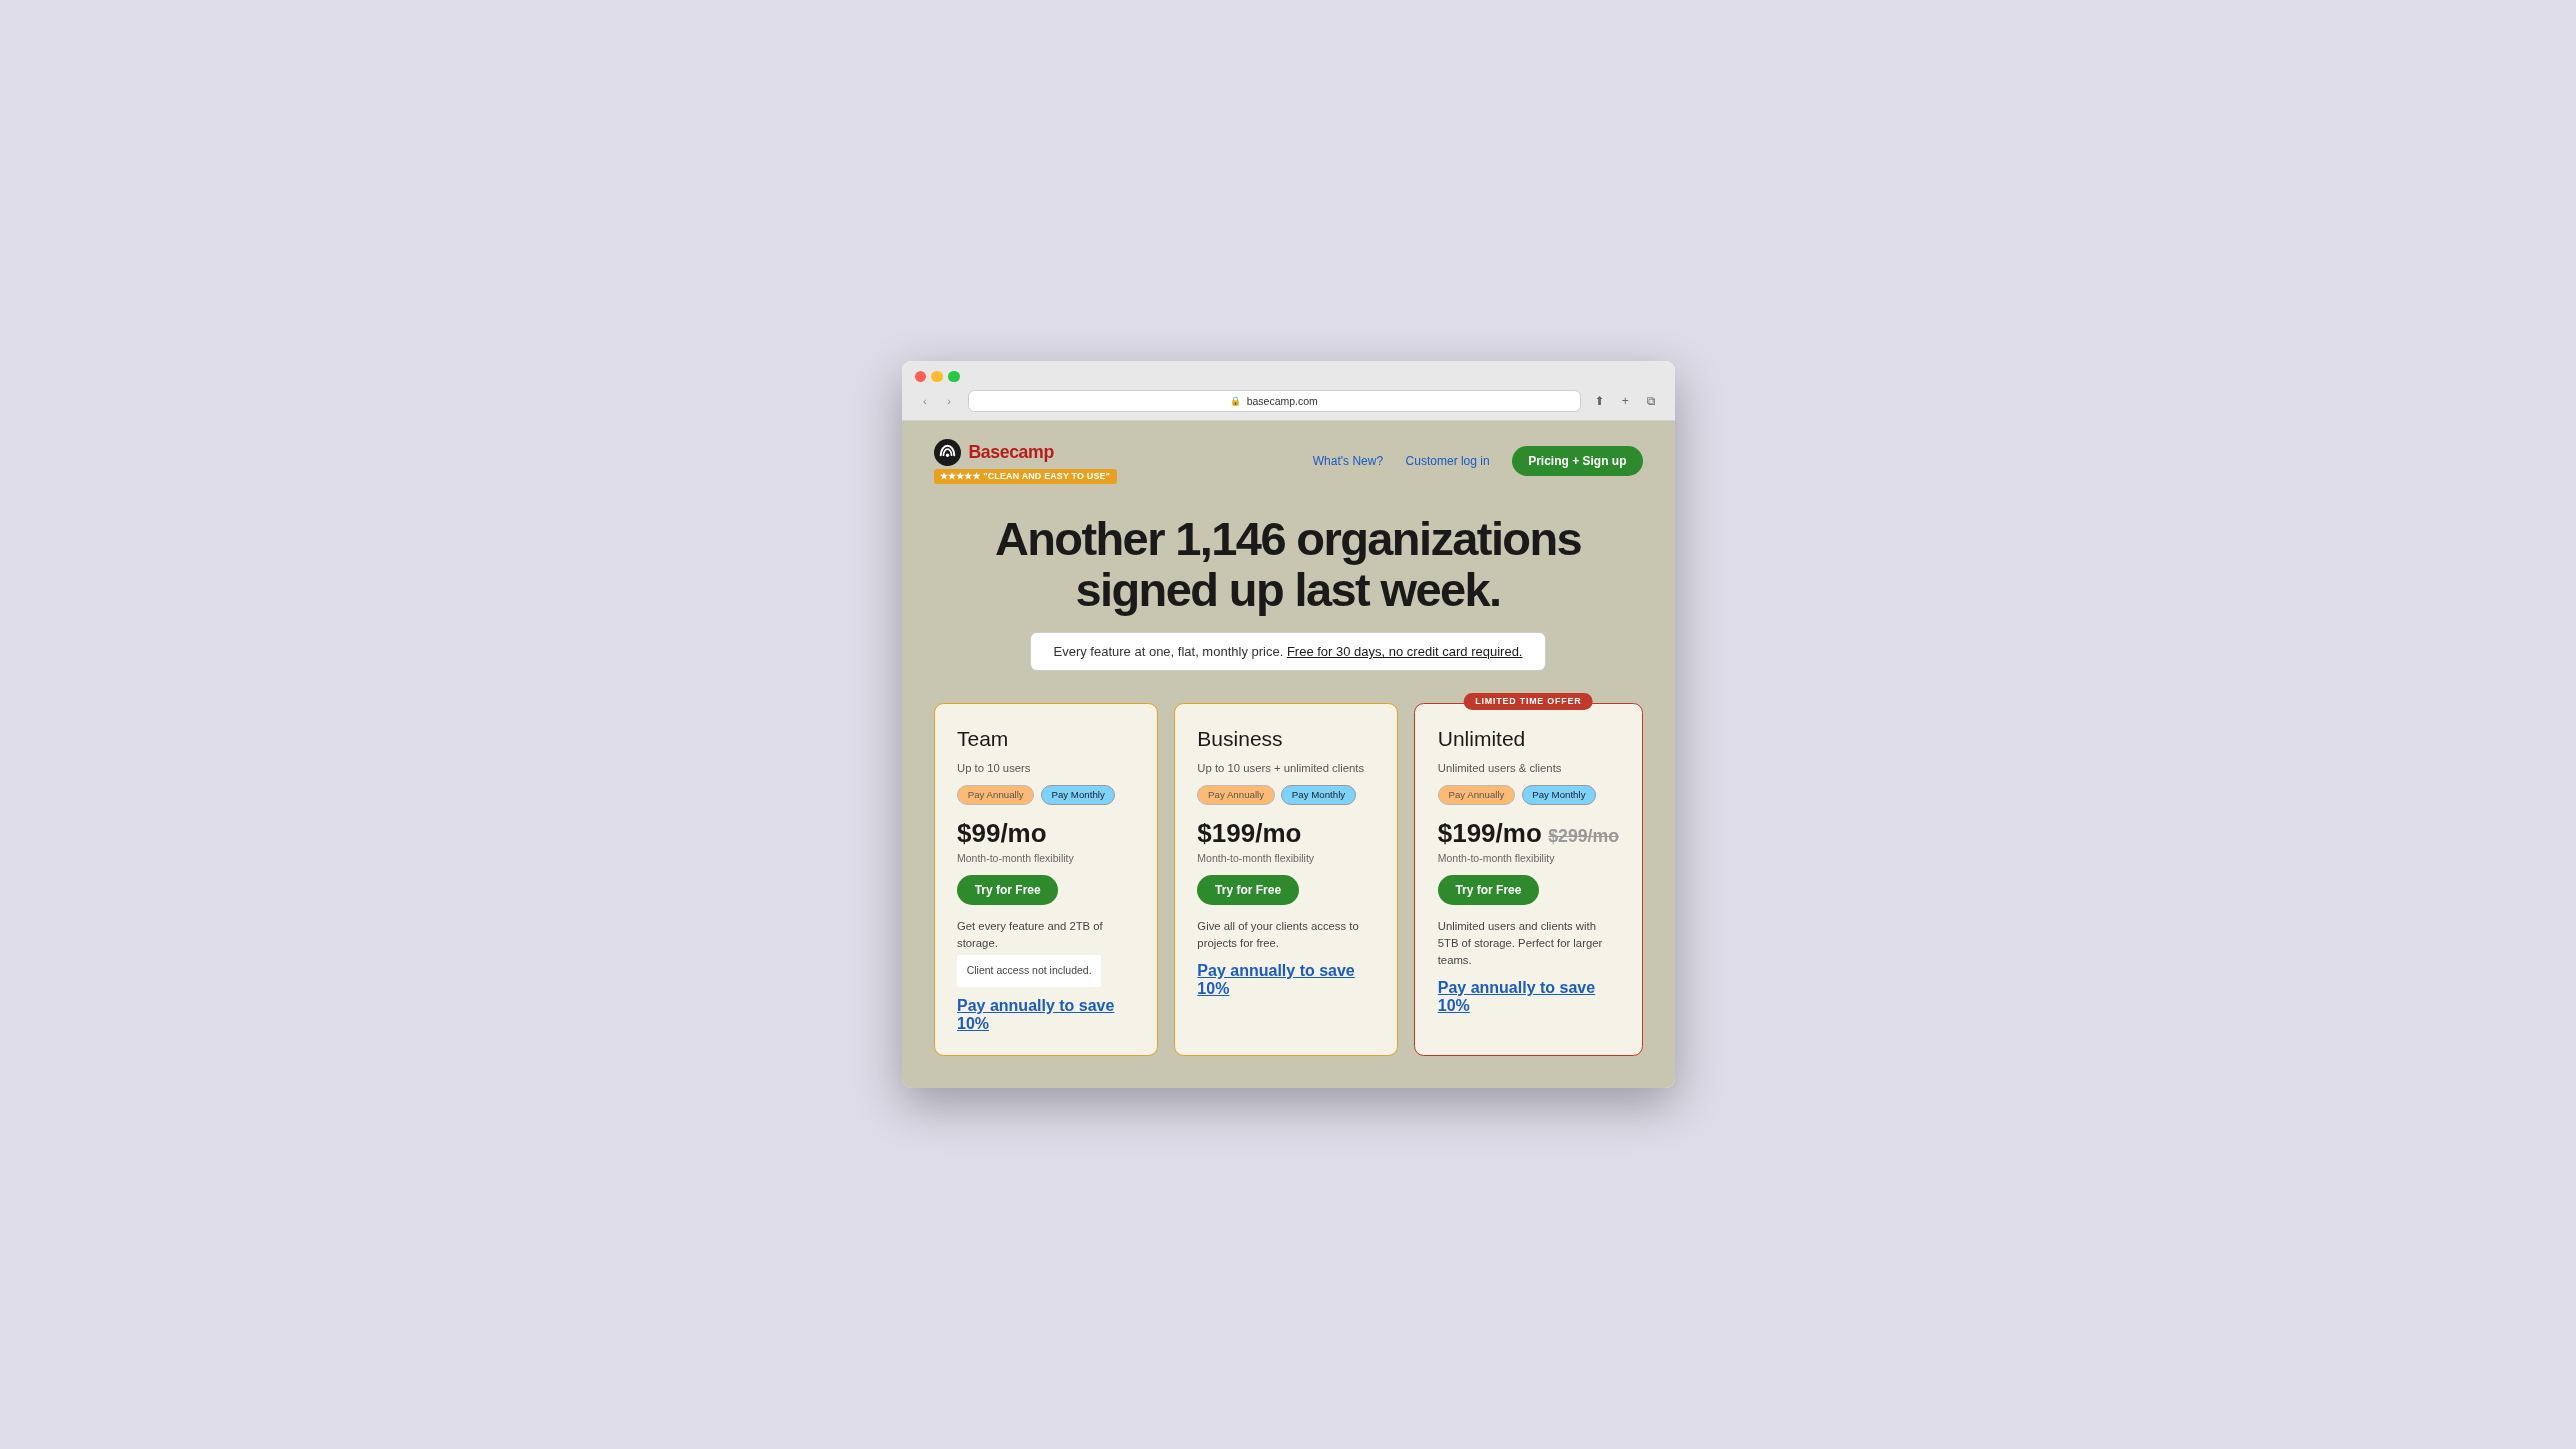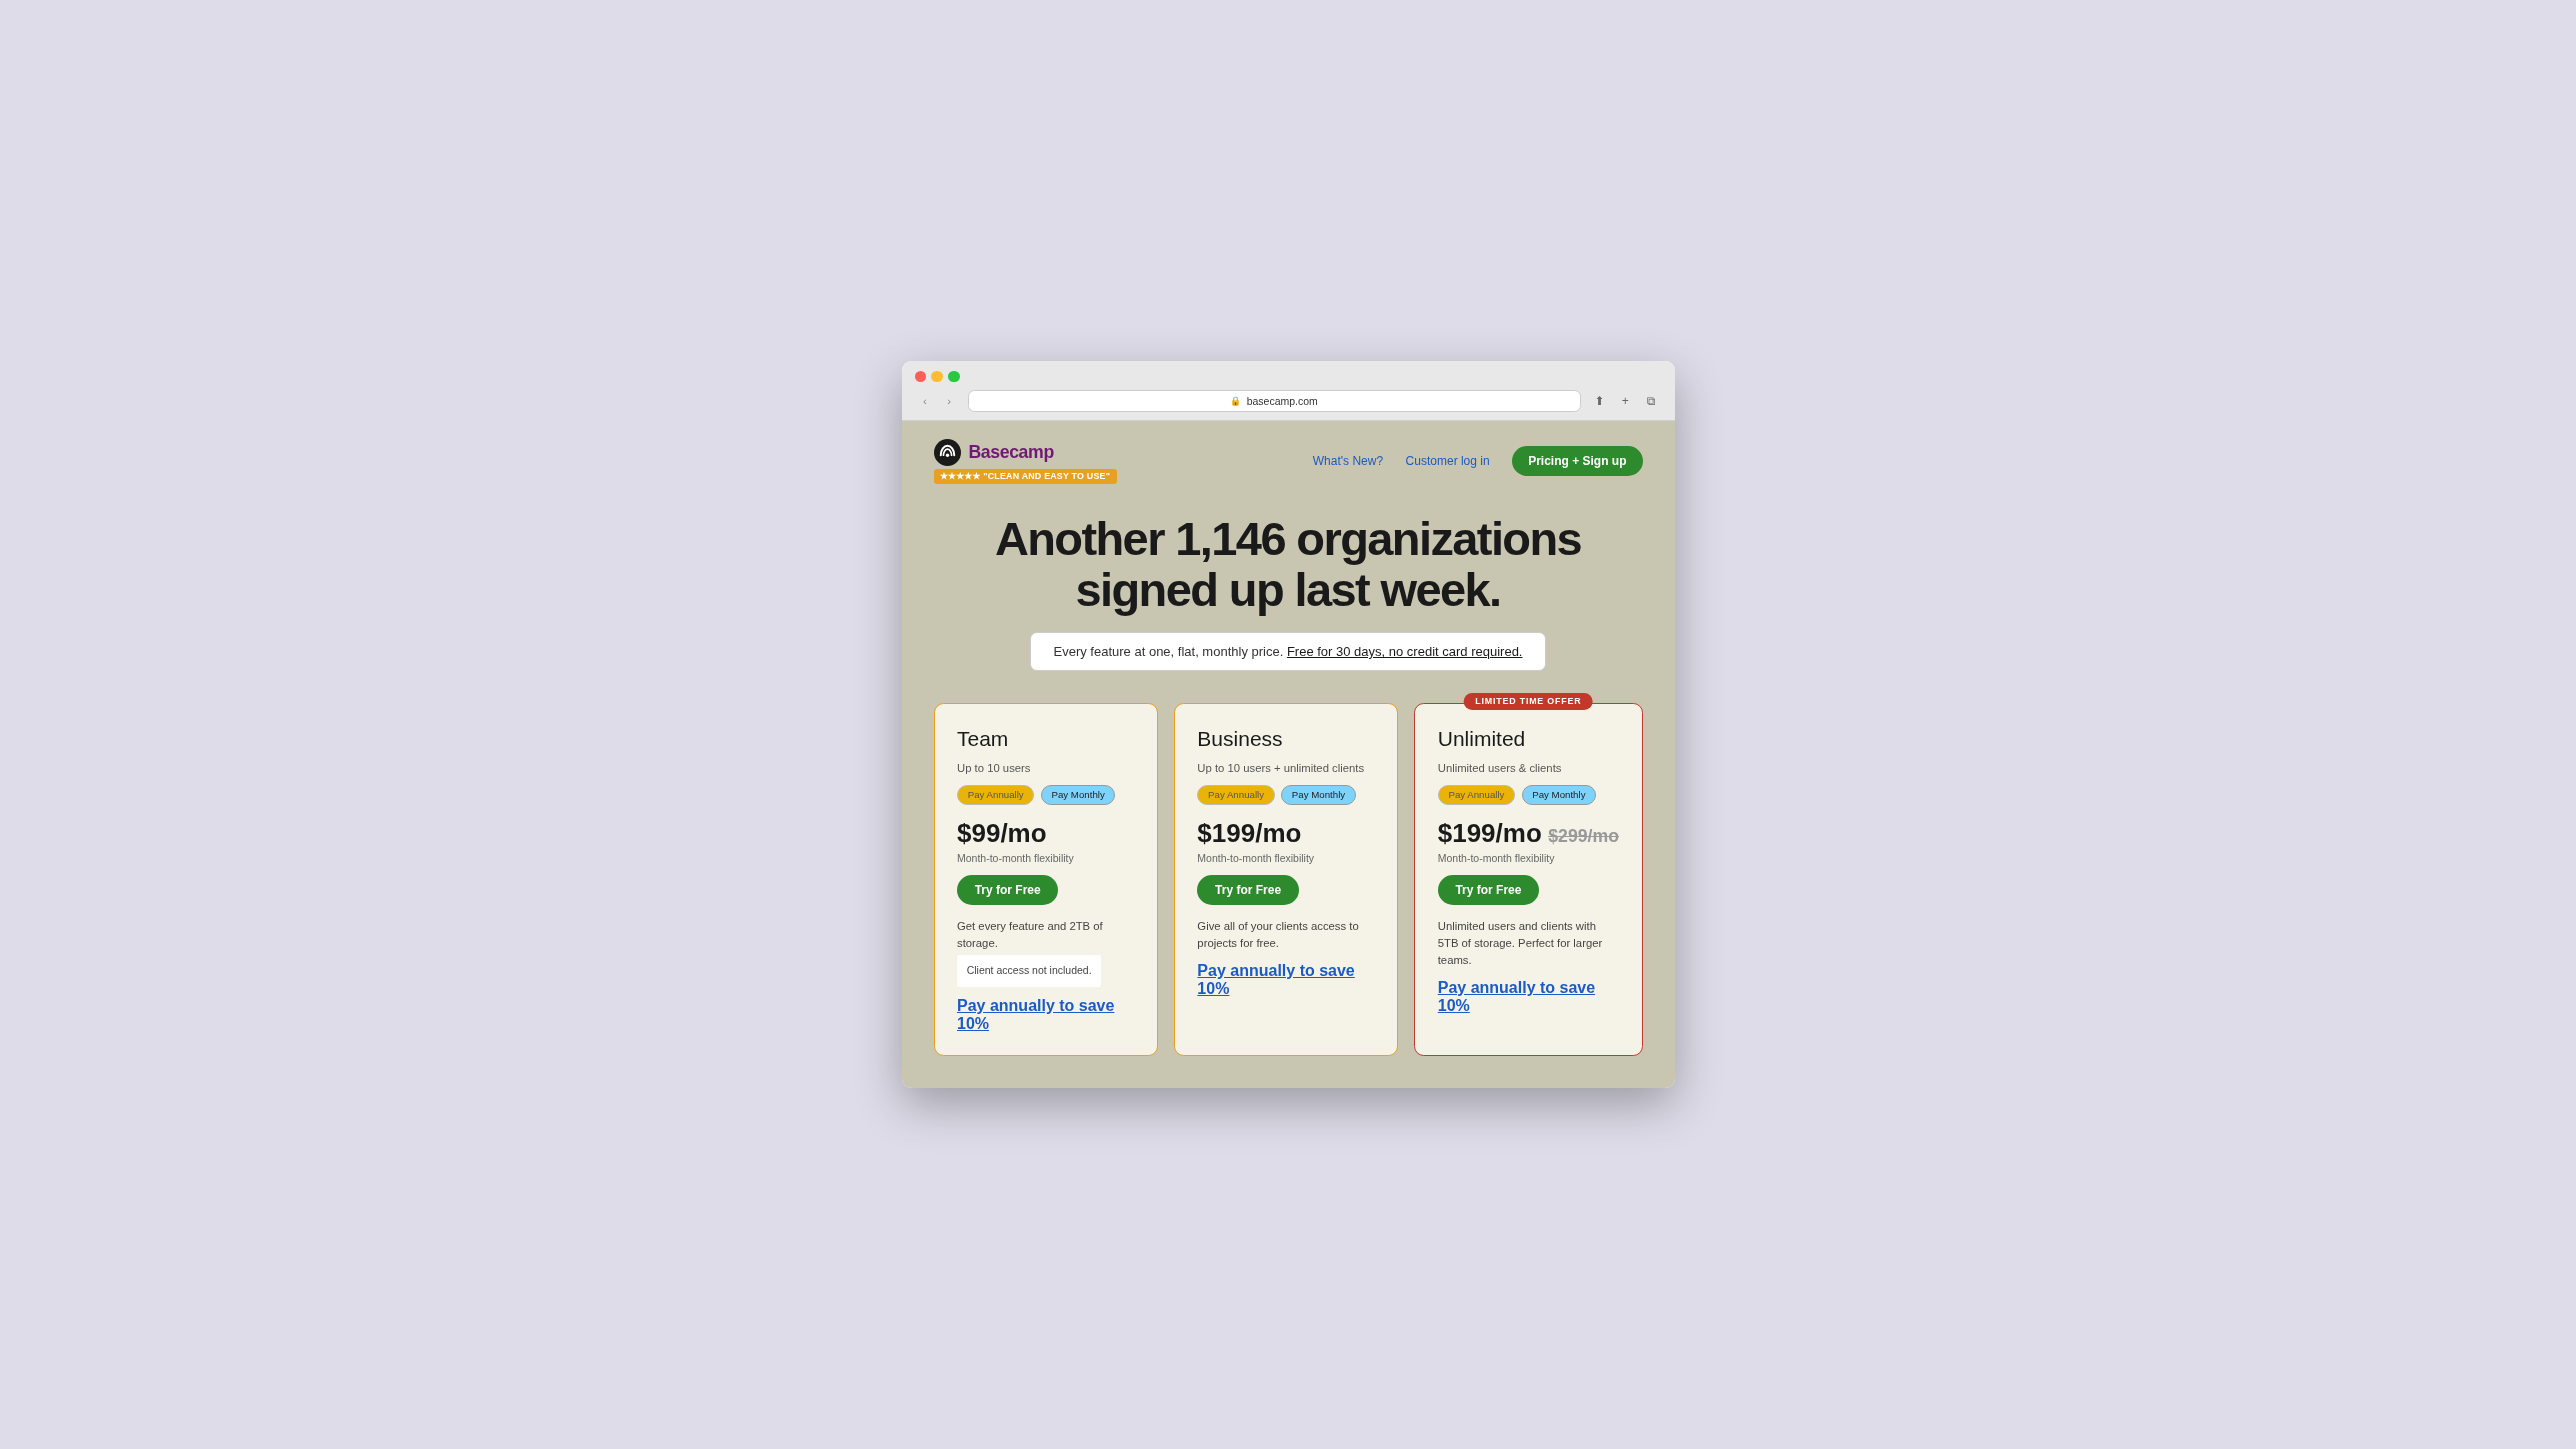--- a/index.html
+++ b/index.html
@@ -135,21 +135,21 @@
     }
 
     .logo-icon {
       width: 27px;
       height: 27px;
     }
 
     .logo-text {
       font-size: 17.7px;
       font-weight: 700;
-      color: #701a75;
+      color: #b91c1c;
       letter-spacing: -0.4px;
     }
 
     .rating-badge {
       display: inline-flex;
       align-items: center;
       gap: 4px;
       background: #e8a020;
       color: #fff;
       font-size: 8.9px;
@@ -280,21 +280,21 @@
       display: flex;
       gap: 6.4px;
       margin-bottom: 13px;
     }
 
     .billing-btn {
       font-size: 9.7px;
       padding: 3.2px 9.7px;
       border-radius: 16px;
       border: 0.8px solid #bbb;
-      background: #eab308;
+      background: #fdba74;
       cursor: pointer;
       color: #555;
     }
 
     .billing-btn.active {
       background: #7dd3fc;
       border-color: #999;
       color: #222;
       font-weight: 500;
     }

